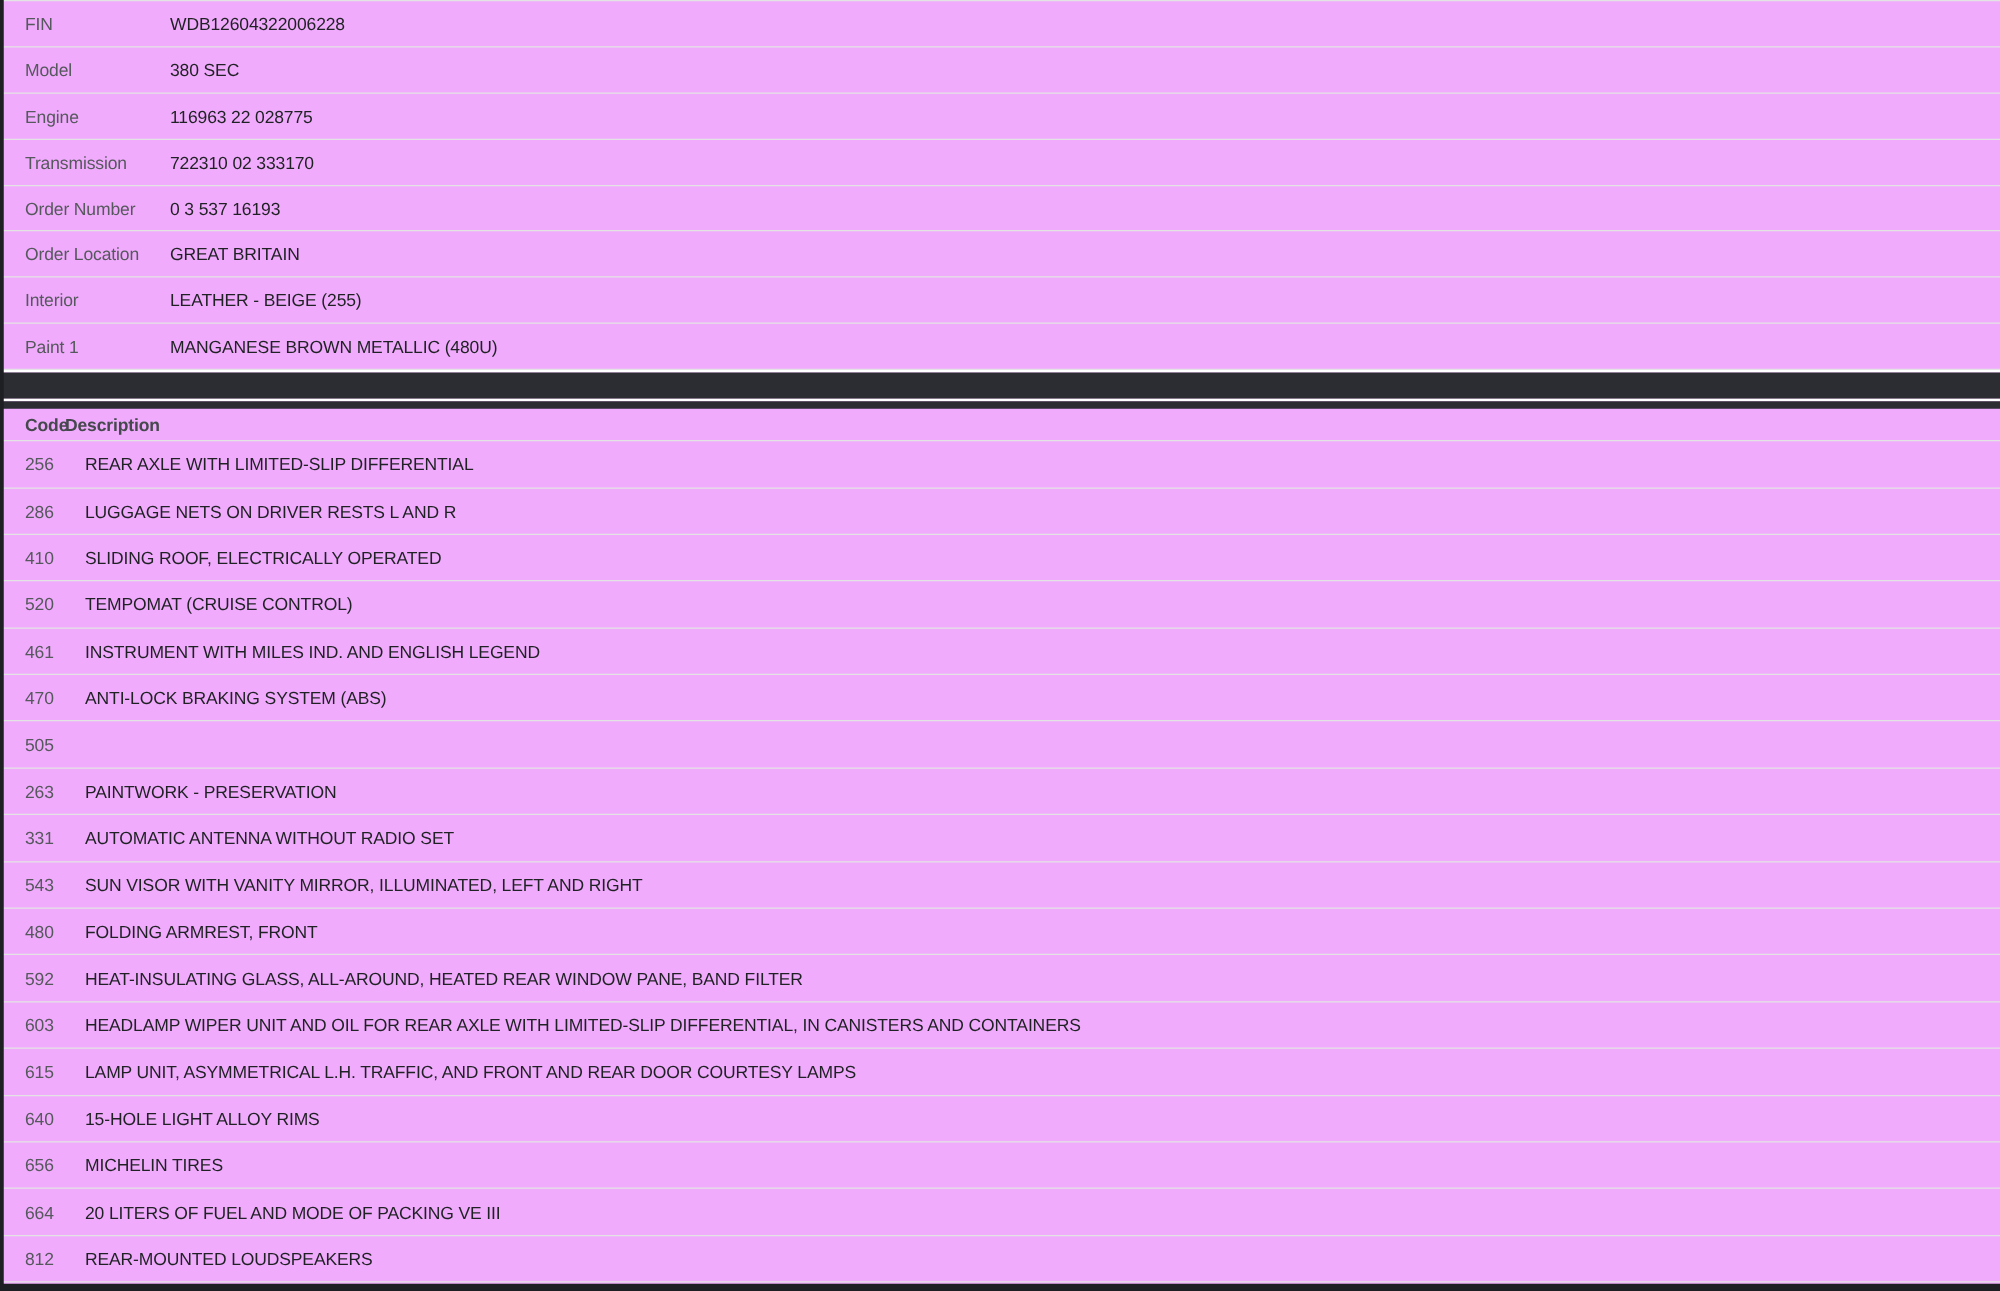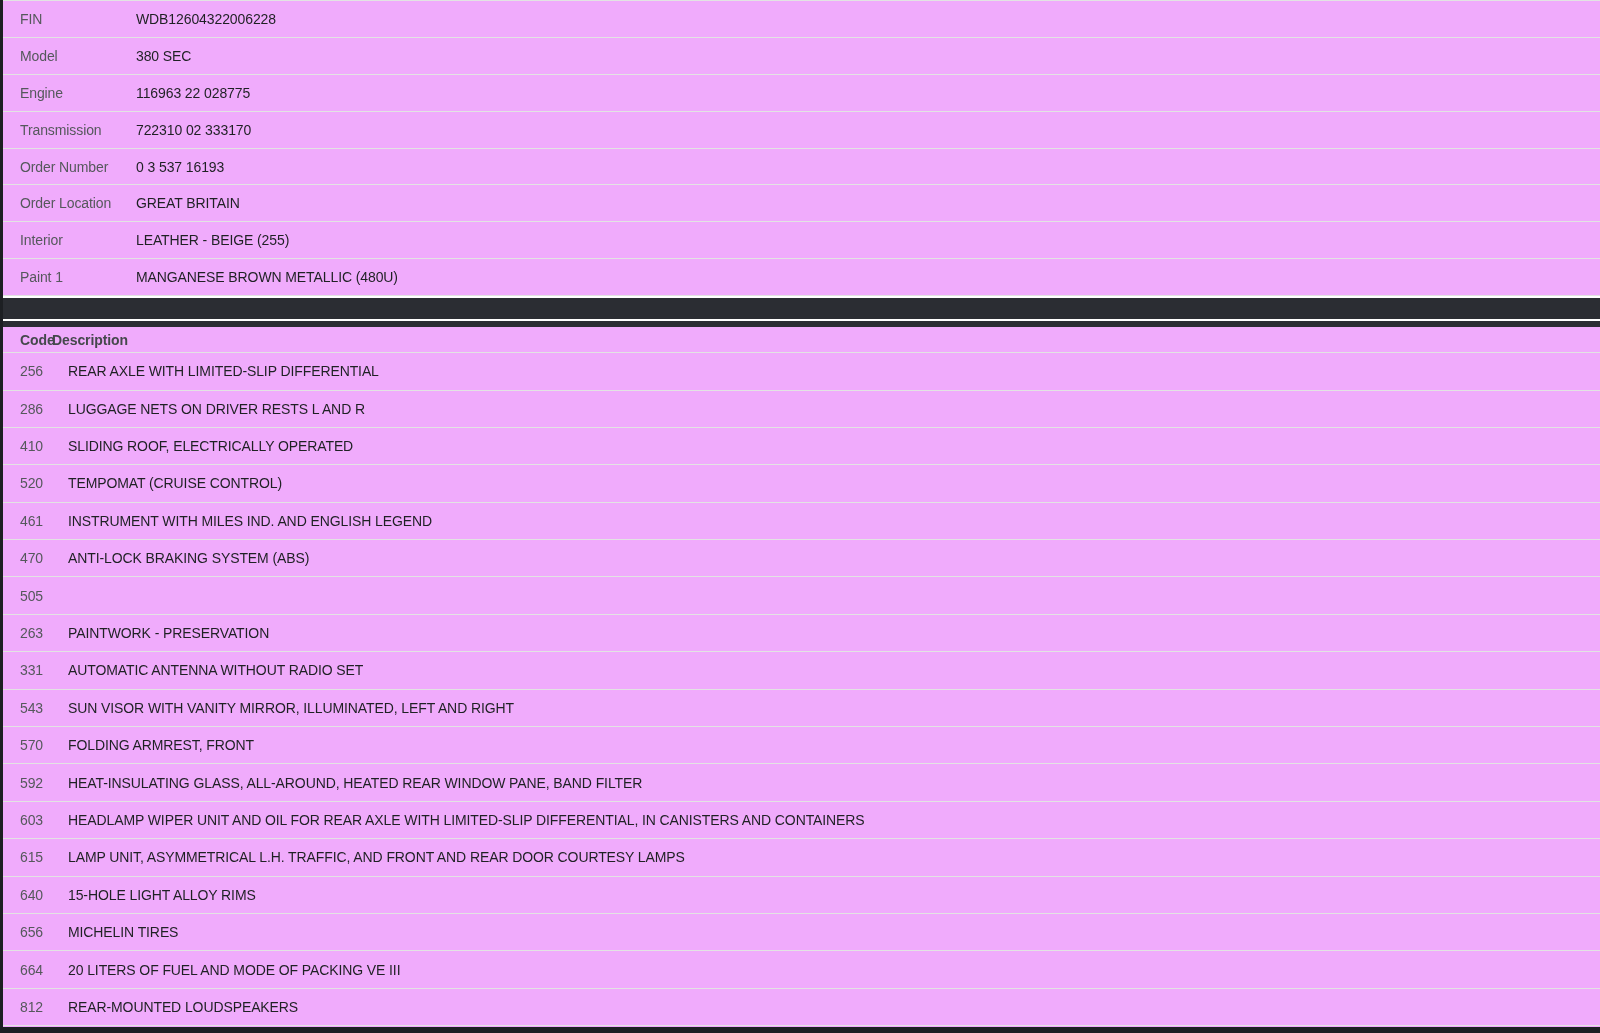--- a/index.html
+++ b/index.html
@@ -197,21 +197,21 @@
     <div class="opt-code">331</div>
     <div class="opt-desc">AUTOMATIC ANTENNA WITHOUT RADIO SET</div>
   </div>
 
   <div class="opt-row">
     <div class="opt-code">543</div>
     <div class="opt-desc">SUN VISOR WITH VANITY MIRROR, ILLUMINATED, LEFT AND RIGHT</div>
   </div>
 
   <div class="opt-row">
-    <div class="opt-code">570</div>
+    <div class="opt-code">480</div>
     <div class="opt-desc">FOLDING ARMREST, FRONT</div>
   </div>
 
   <div class="opt-row">
     <div class="opt-code">592</div>
     <div class="opt-desc">HEAT-INSULATING GLASS, ALL-AROUND, HEATED REAR WINDOW PANE, BAND FILTER</div>
   </div>
 
   <div class="opt-row">
     <div class="opt-code">603</div>

